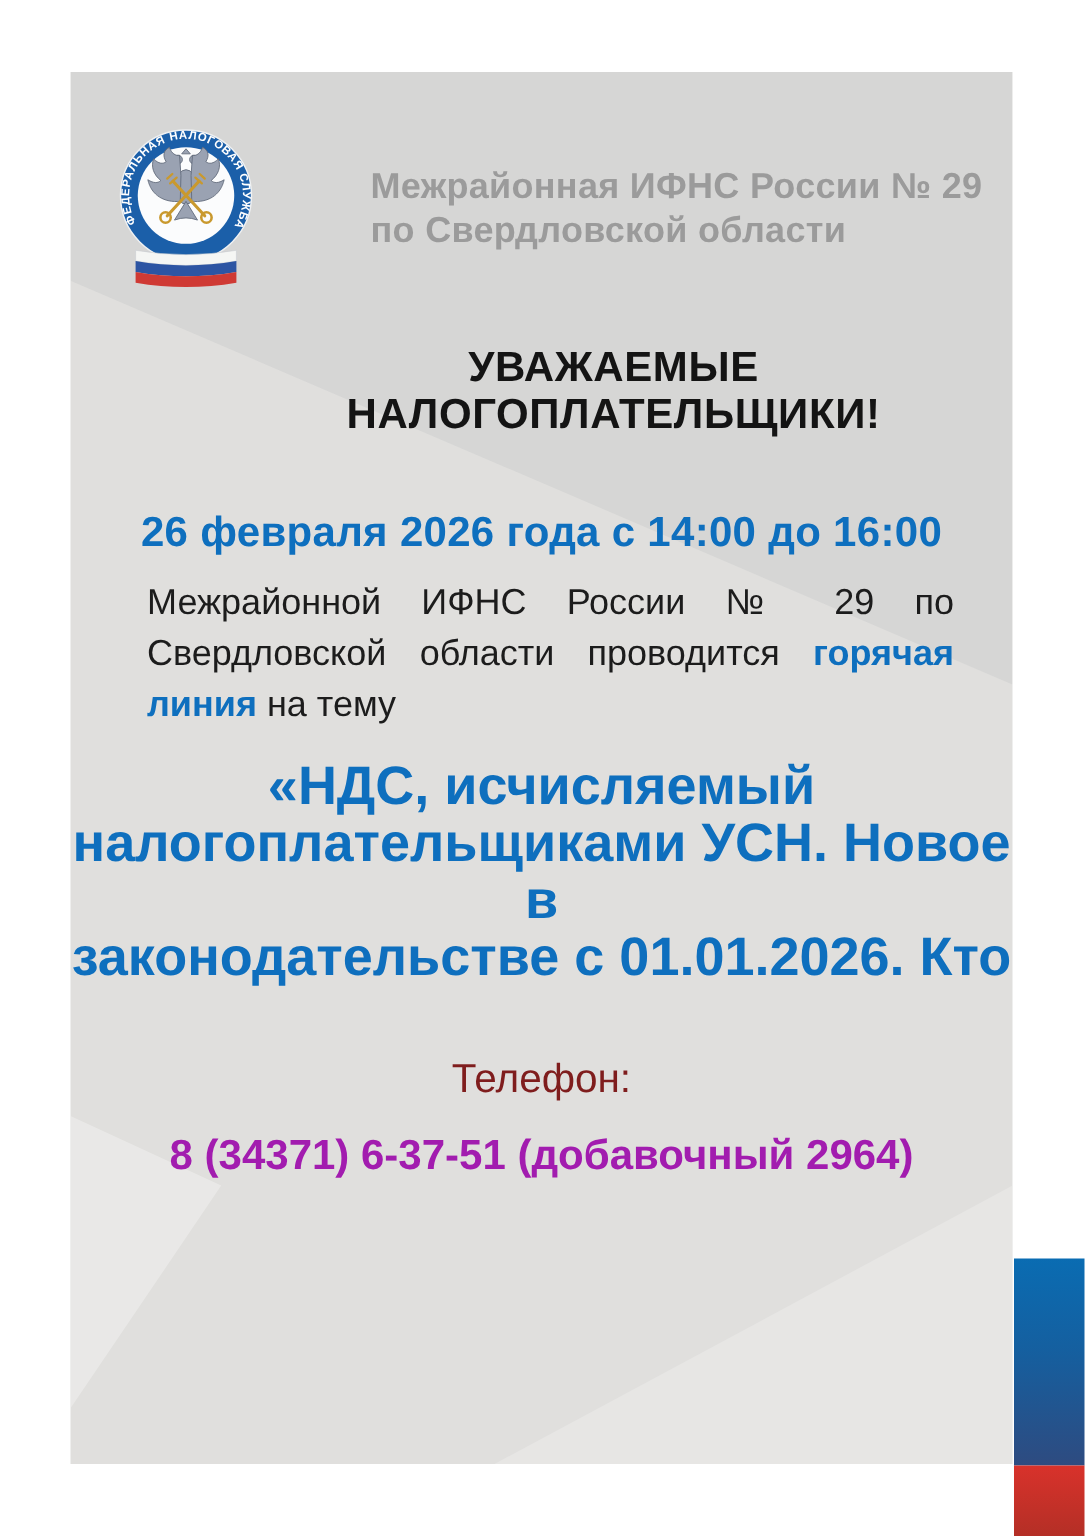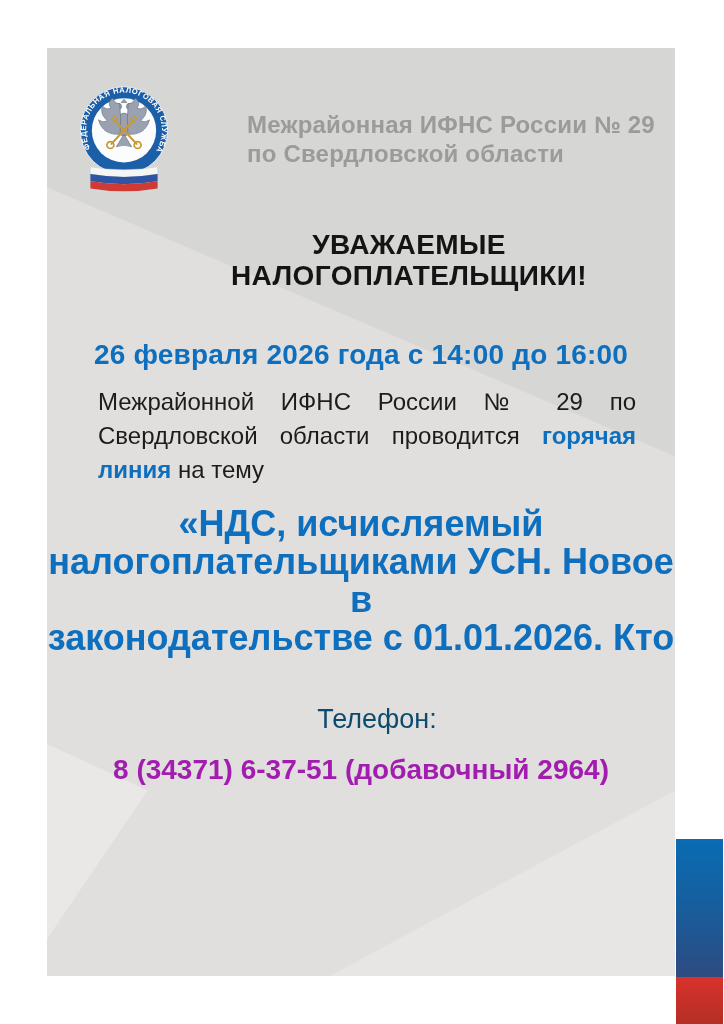--- a/index.html
+++ b/index.html
@@ -46,21 +46,21 @@
   .lline{text-align:left;}
   .hl{color:#0e6fbe;font-weight:bold;}
 
   .topic{
     position:absolute;left:0;top:457px;width:100%;text-align:center;
     font-size:36px;font-weight:bold;line-height:38px;color:#0e6fbe;
   }
 
   .phone-label{
     position:absolute;left:0;top:656px;width:100%;text-align:center;
-    font-size:27px;color:#0c4a6e;padding-left:16px;
+    font-size:27px;color:#7f1d1d;
   }
   .phone-number{
     position:absolute;left:0;top:706px;width:100%;text-align:center;
     font-size:28px;font-weight:bold;color:#a21caf;
   }
 
   .ribbon{position:absolute;left:676px;top:839px;width:47px;height:185px;}
   .ribbon .blue{width:100%;height:138px;background:linear-gradient(180deg,#0a6cb2 0%,#155f9f 45%,#2e4b80 100%);}
   .ribbon .red{width:100%;height:47px;background:linear-gradient(180deg,#d8322b 0%,#b42f26 100%);}
 </style>

